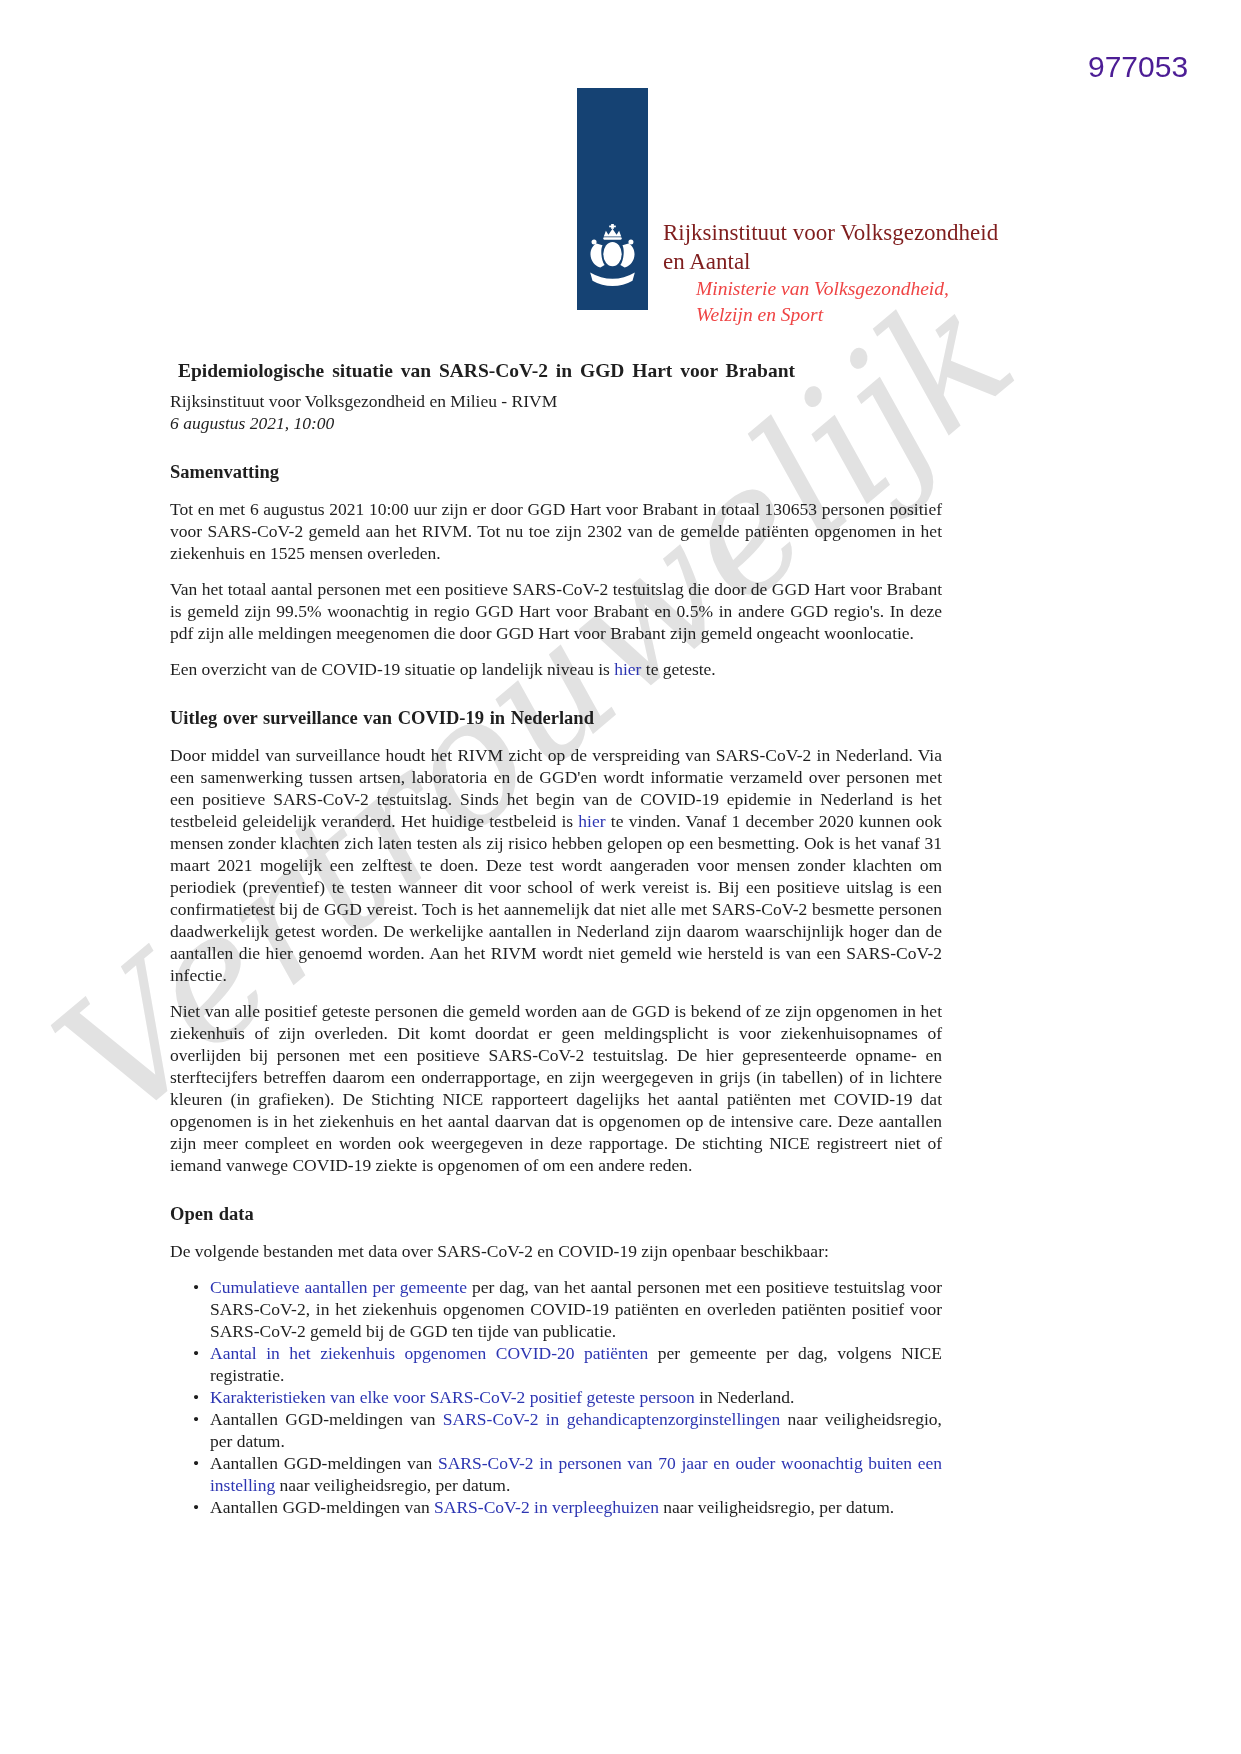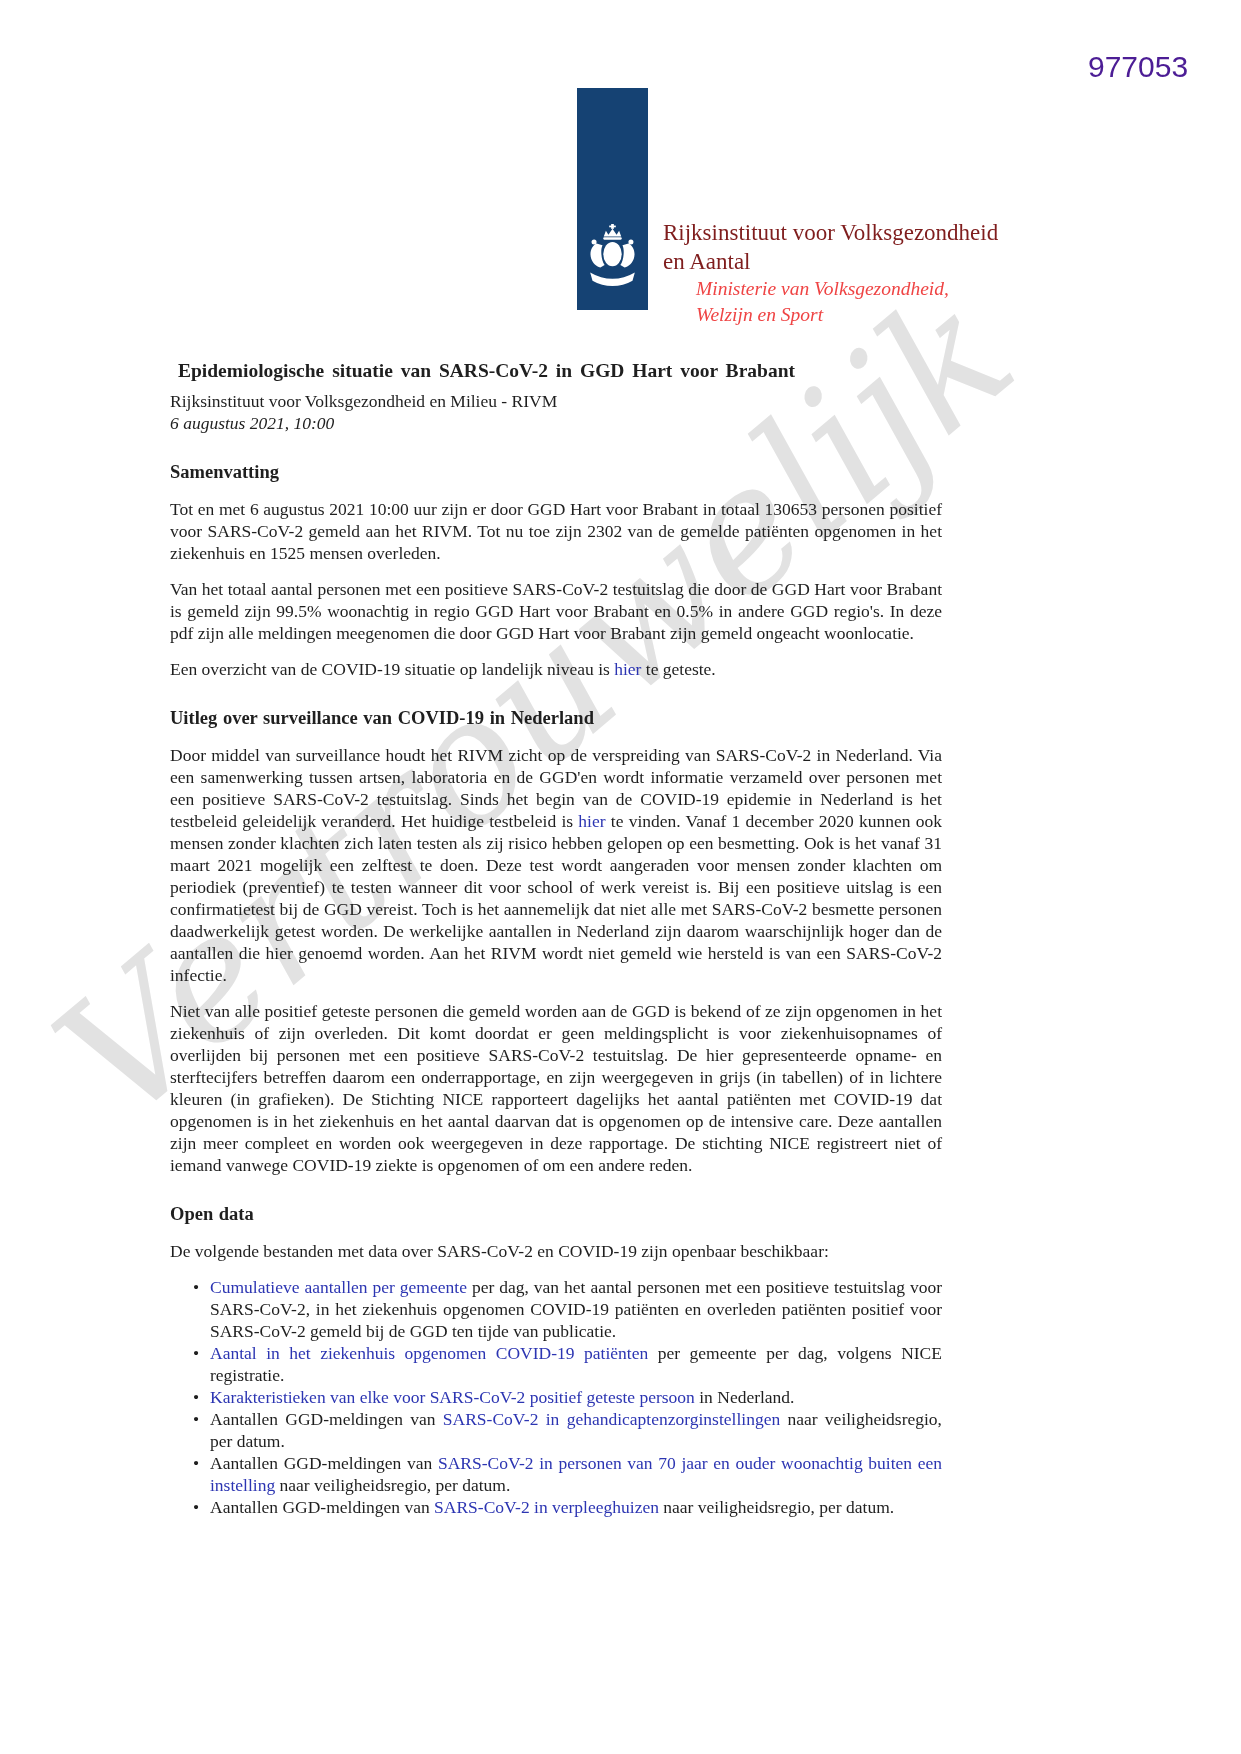--- a/index.html
+++ b/index.html
@@ -85,20 +85,20 @@
       <p class="para"><span>Tot en met 6 augustus 2021 10:00 uur zijn er door GGD Hart voor Brabant in totaal 130653 personen positief voor SARS-CoV-2 gemeld aan het RIVM. Tot nu toe zijn 2302 van de gemelde patiënten opgenomen in het ziekenhuis en 1525 mensen overleden.</span></p>
       <p class="para"><span>Van het totaal aantal personen met een positieve SARS-CoV-2 testuitslag die door de GGD Hart voor Brabant is gemeld zijn 99.5% woonachtig in regio GGD Hart voor Brabant en 0.5% in andere GGD regio's. In deze pdf zijn alle meldingen meegenomen die door GGD Hart voor Brabant zijn gemeld ongeacht woonlocatie.</span></p>
       <p class="para"><span>Een overzicht van de COVID-19 situatie op landelijk niveau is </span><a class="doc-link" href="#">hier</a><span> te geteste.</span></p>
       <div class="sec-heading">Uitleg over surveillance van COVID-19 in Nederland</div>
       <p class="para"><span>Door middel van surveillance houdt het RIVM zicht op de verspreiding van SARS-CoV-2 in Nederland. Via een samenwerking tussen artsen, laboratoria en de GGD'en wordt informatie verzameld over personen met een positieve SARS-CoV-2 testuitslag. Sinds het begin van de COVID-19 epidemie in Nederland is het testbeleid geleidelijk veranderd. Het huidige testbeleid is </span><a class="doc-link" href="#">hier</a><span> te vinden. Vanaf 1 december 2020 kunnen ook mensen zonder klachten zich laten testen als zij risico hebben gelopen op een besmetting. Ook is het vanaf 31 maart 2021 mogelijk een zelftest te doen. Deze test wordt aangeraden voor mensen zonder klachten om periodiek (preventief) te testen wanneer dit voor school of werk vereist is. Bij een positieve uitslag is een confirmatietest bij de GGD vereist. Toch is het aannemelijk dat niet alle met SARS-CoV-2 besmette personen daadwerkelijk getest worden. De werkelijke aantallen in Nederland zijn daarom waarschijnlijk hoger dan de aantallen die hier genoemd worden. Aan het RIVM wordt niet gemeld wie hersteld is van een SARS-CoV-2 infectie.</span></p>
       <p class="para"><span>Niet van alle positief geteste personen die gemeld worden aan de GGD is bekend of ze zijn opgenomen in het ziekenhuis of zijn overleden. Dit komt doordat er geen meldingsplicht is voor ziekenhuisopnames of overlijden bij personen met een positieve SARS-CoV-2 testuitslag. De hier gepresenteerde opname- en sterftecijfers betreffen daarom een onderrapportage, en zijn weergegeven in grijs (in tabellen) of in lichtere kleuren (in grafieken). De Stichting NICE rapporteert dagelijks het aantal patiënten met COVID-19 dat opgenomen is in het ziekenhuis en het aantal daarvan dat is opgenomen op de intensive care. Deze aantallen zijn meer compleet en worden ook weergegeven in deze rapportage. De stichting NICE registreert niet of iemand vanwege COVID-19 ziekte is opgenomen of om een andere reden.</span></p>
       <div class="sec-heading">Open data</div>
       <p class="para"><span>De volgende bestanden met data over SARS-CoV-2 en COVID-19 zijn openbaar beschikbaar:</span></p>
       <ul class="bullets">
         <li><a class="doc-link" href="#">Cumulatieve aantallen per gemeente</a><span> per dag, van het aantal personen met een positieve testuitslag voor SARS-CoV-2, in het ziekenhuis opgenomen COVID-19 patiënten en overleden patiënten positief voor SARS-CoV-2 gemeld bij de GGD ten tijde van publicatie.</span></li>
-        <li><a class="doc-link" href="#">Aantal in het ziekenhuis opgenomen COVID-19 patiënten</a><span> per gemeente per dag, volgens NICE registratie.</span></li>
+        <li><a class="doc-link" href="#">Aantal in het ziekenhuis opgenomen COVID-20 patiënten</a><span> per gemeente per dag, volgens NICE registratie.</span></li>
         <li><a class="doc-link" href="#">Karakteristieken van elke voor SARS-CoV-2 positief geteste persoon</a><span> in Nederland.</span></li>
         <li><span>Aantallen GGD-meldingen van </span><a class="doc-link" href="#">SARS-CoV-2 in gehandicaptenzorginstellingen</a><span> naar veiligheidsregio, per datum.</span></li>
         <li><span>Aantallen GGD-meldingen van </span><a class="doc-link" href="#">SARS-CoV-2 in personen van 70 jaar en ouder woonachtig buiten een instelling</a><span> naar veiligheidsregio, per datum.</span></li>
         <li><span>Aantallen GGD-meldingen van </span><a class="doc-link" href="#">SARS-CoV-2 in verpleeghuizen</a><span> naar veiligheidsregio, per datum.</span></li>
       </ul>
     </div>
 </div>
 
 </body></html>

